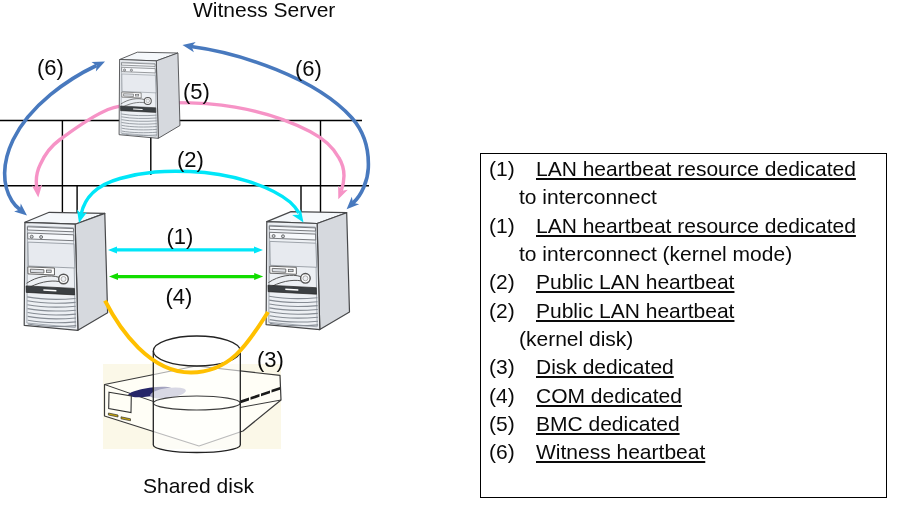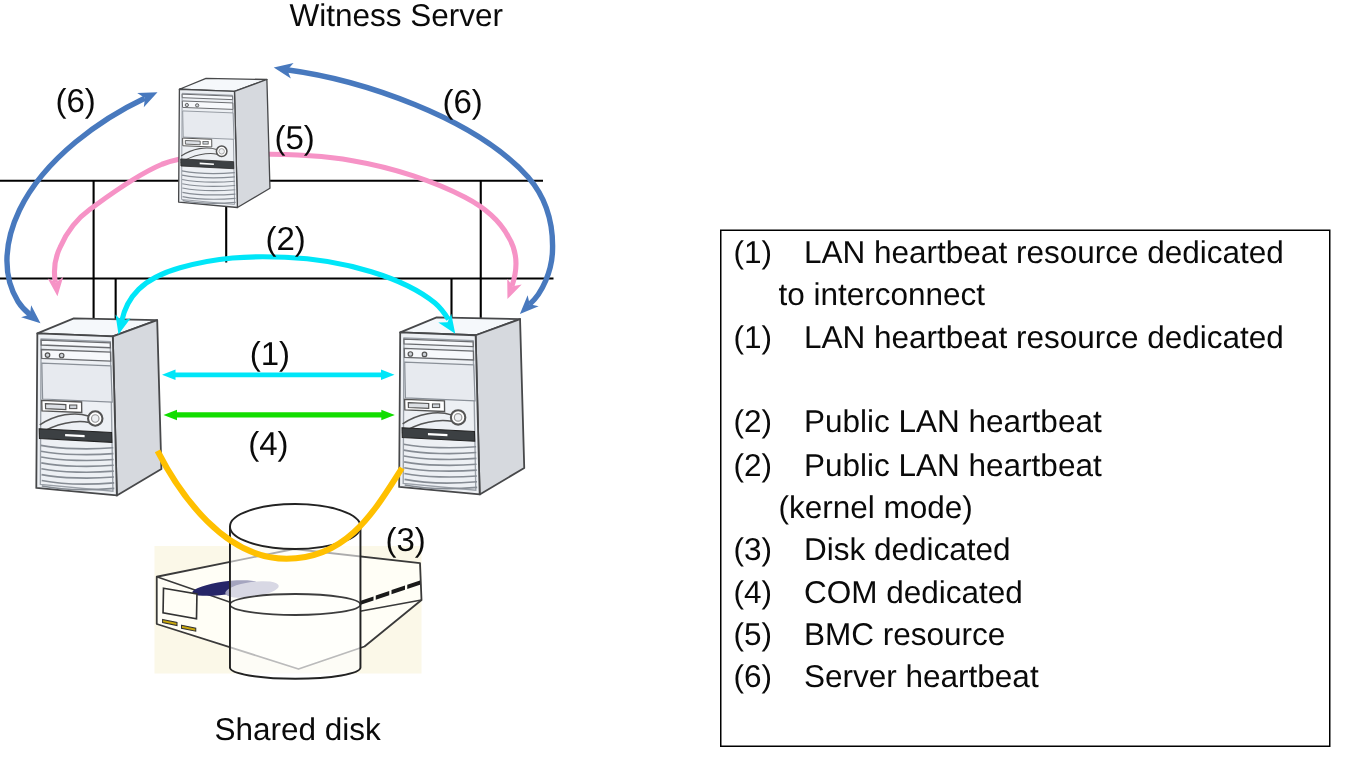--- a/index.html
+++ b/index.html
@@ -3,21 +3,21 @@
 <meta charset="utf-8">
 <style>
   html,body{margin:0;padding:0;background:#fff;}
   body{width:897px;height:507px;position:relative;overflow:hidden;
        font-family:"Liberation Sans", sans-serif;}
   #stage{position:absolute;left:0;top:0;width:897px;height:507px;}
   #legend{position:absolute;left:480px;top:153px;width:407px;height:345px;
           border:1.5px solid #000;box-sizing:border-box;}
   .ln{position:absolute;left:0;width:100%;height:29px;font-size:21px;color:#0a0a0a;}
   .num{position:absolute;left:8px;top:0;}
-  .txt{position:absolute;left:55px;top:0;}
+  .txt{position:absolute;left:55px;top:0;text-decoration:underline;}
   .cont{position:absolute;left:38px;top:0;}
 </style>
 </head>
 <body>
 <svg id="stage" width="897" height="507" viewBox="0 0 897 507">
   <defs>
     <path id="ah" d="M0,0 L-12.5,5.2 L-9.2,0 L-12.5,-5.2 Z"></path>
     <path id="ah2" d="M0,0 L-9,3.5 L-9,-3.5 Z"></path>
     <g id="tower">
       <path d="M0,0 L24.3,-10 L79.9,-8.9 L50.3,1.9 Z" fill="#F5F8FB" stroke="#47484a" stroke-width="1.2" stroke-linejoin="round"></path>
@@ -144,40 +144,43 @@
       <span class="num">(1)</span>
       <span class="txt">LAN heartbeat resource dedicated</span>
     </div>
   <div class="ln" style="top:31px">
       <span class="cont">to interconnect</span>
     </div>
   <div class="ln" style="top:60px">
       <span class="num">(1)</span>
       <span class="txt">LAN heartbeat resource dedicated</span>
     </div>
+  <div class="ln" style="top:88px">
+      <span class="cont">to interconnect (kernel mode)</span>
+    </div>
   <div class="ln" style="top:116px">
       <span class="num">(2)</span>
       <span class="txt">Public LAN heartbeat</span>
     </div>
   <div class="ln" style="top:145px">
       <span class="num">(2)</span>
       <span class="txt">Public LAN heartbeat</span>
     </div>
   <div class="ln" style="top:173px">
-      <span class="cont">(kernel mode)</span>
+      <span class="cont">(kernel disk)</span>
     </div>
   <div class="ln" style="top:201px">
       <span class="num">(3)</span>
       <span class="txt">Disk dedicated</span>
     </div>
   <div class="ln" style="top:230px">
       <span class="num">(4)</span>
       <span class="txt">COM dedicated</span>
     </div>
   <div class="ln" style="top:258px">
       <span class="num">(5)</span>
-      <span class="txt">BMC resource</span>
+      <span class="txt">BMC dedicated</span>
     </div>
   <div class="ln" style="top:286px">
       <span class="num">(6)</span>
-      <span class="txt">Server heartbeat</span>
+      <span class="txt">Witness heartbeat</span>
     </div>
 </div>
 
 </body></html>

